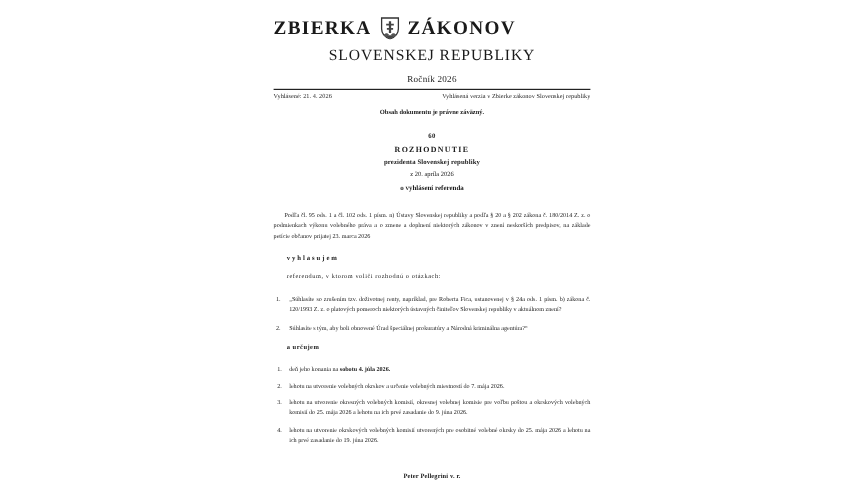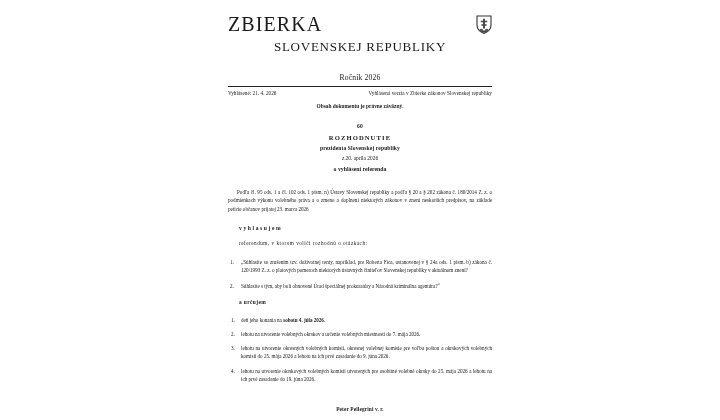--- a/index.html
+++ b/index.html
@@ -27,43 +27,43 @@
   }
 
   
   .masthead {
     text-align: center;
     padding-top: 14px;
   }
   .masthead-title {
     display: flex;
     align-items: center;
-    justify-content: space-between;
+    justify-content: flex-start;
     gap: 7px;
-    font-size: 20px;
+    font-size: 16px;
     letter-spacing: 1.1px;
-    font-weight: 400;
+    font-weight: 700;
     line-height: 1;
   }
   .masthead-title .word {
     white-space: nowrap;
   }
   .emblem {
     display: block;
     width: 16px;
     height: 19px;
     flex: 0 0 auto;
   }
   .masthead-sub {
     margin-top: 5px;
     font-size: 13px;
     letter-spacing: 0.75px;
   }
   .masthead-year {
-    margin-top: 18px;
+    margin-top: 7px;
     font-size: 7.6px;
     letter-spacing: 0.2px;
     text-align: center;
   }
 
   .rule {
     border: 0;
     border-top: 1px solid #222;
     margin: 4px 0 0 0;
     height: 0;
@@ -210,20 +210,21 @@
       <span class="word">ZBIERKA</span>
 
       <svg class="emblem" viewBox="0 0 32 38">
         <path d="M2 2 H30 V20 C30 29 24 34 16 37 C8 34 2 29 2 20 Z" fill="#ffffff" stroke="#333333" stroke-width="2.2"></path>
         <path d="M14.1 7.5 H17.9 V11.6 H22.4 V14.6 H17.9 V18.6 H21.2 V21.4 H17.9 V27 H14.1 V21.4 H10.8 V18.6 H14.1 V14.6 H9.6 V11.6 H14.1 Z" fill="#444444"></path>
         <path d="M5.5 30.5 C8.5 26.5 12 26.5 14.6 30.3 C12 33 10 33.8 8.2 33.2 Z" fill="#555555"></path>
         <path d="M26.5 30.5 C23.5 26.5 20 26.5 17.4 30.3 C20 33 22 33.8 23.8 33.2 Z" fill="#555555"></path>
         <path d="M9.8 33.6 C12.3 29.9 19.7 29.9 22.2 33.6 C19.5 35.8 12.5 35.8 9.8 33.6 Z" fill="#444444"></path>
       </svg>
 
+      <span class="word">ZÁKONOV</span>
     </div>
 
     <div class="masthead-sub">SLOVENSKEJ REPUBLIKY</div>
 
     <div class="masthead-year">Ročník 2026</div>
   </div>
 
   <hr class="rule">
 
   <div class="meta-row">

